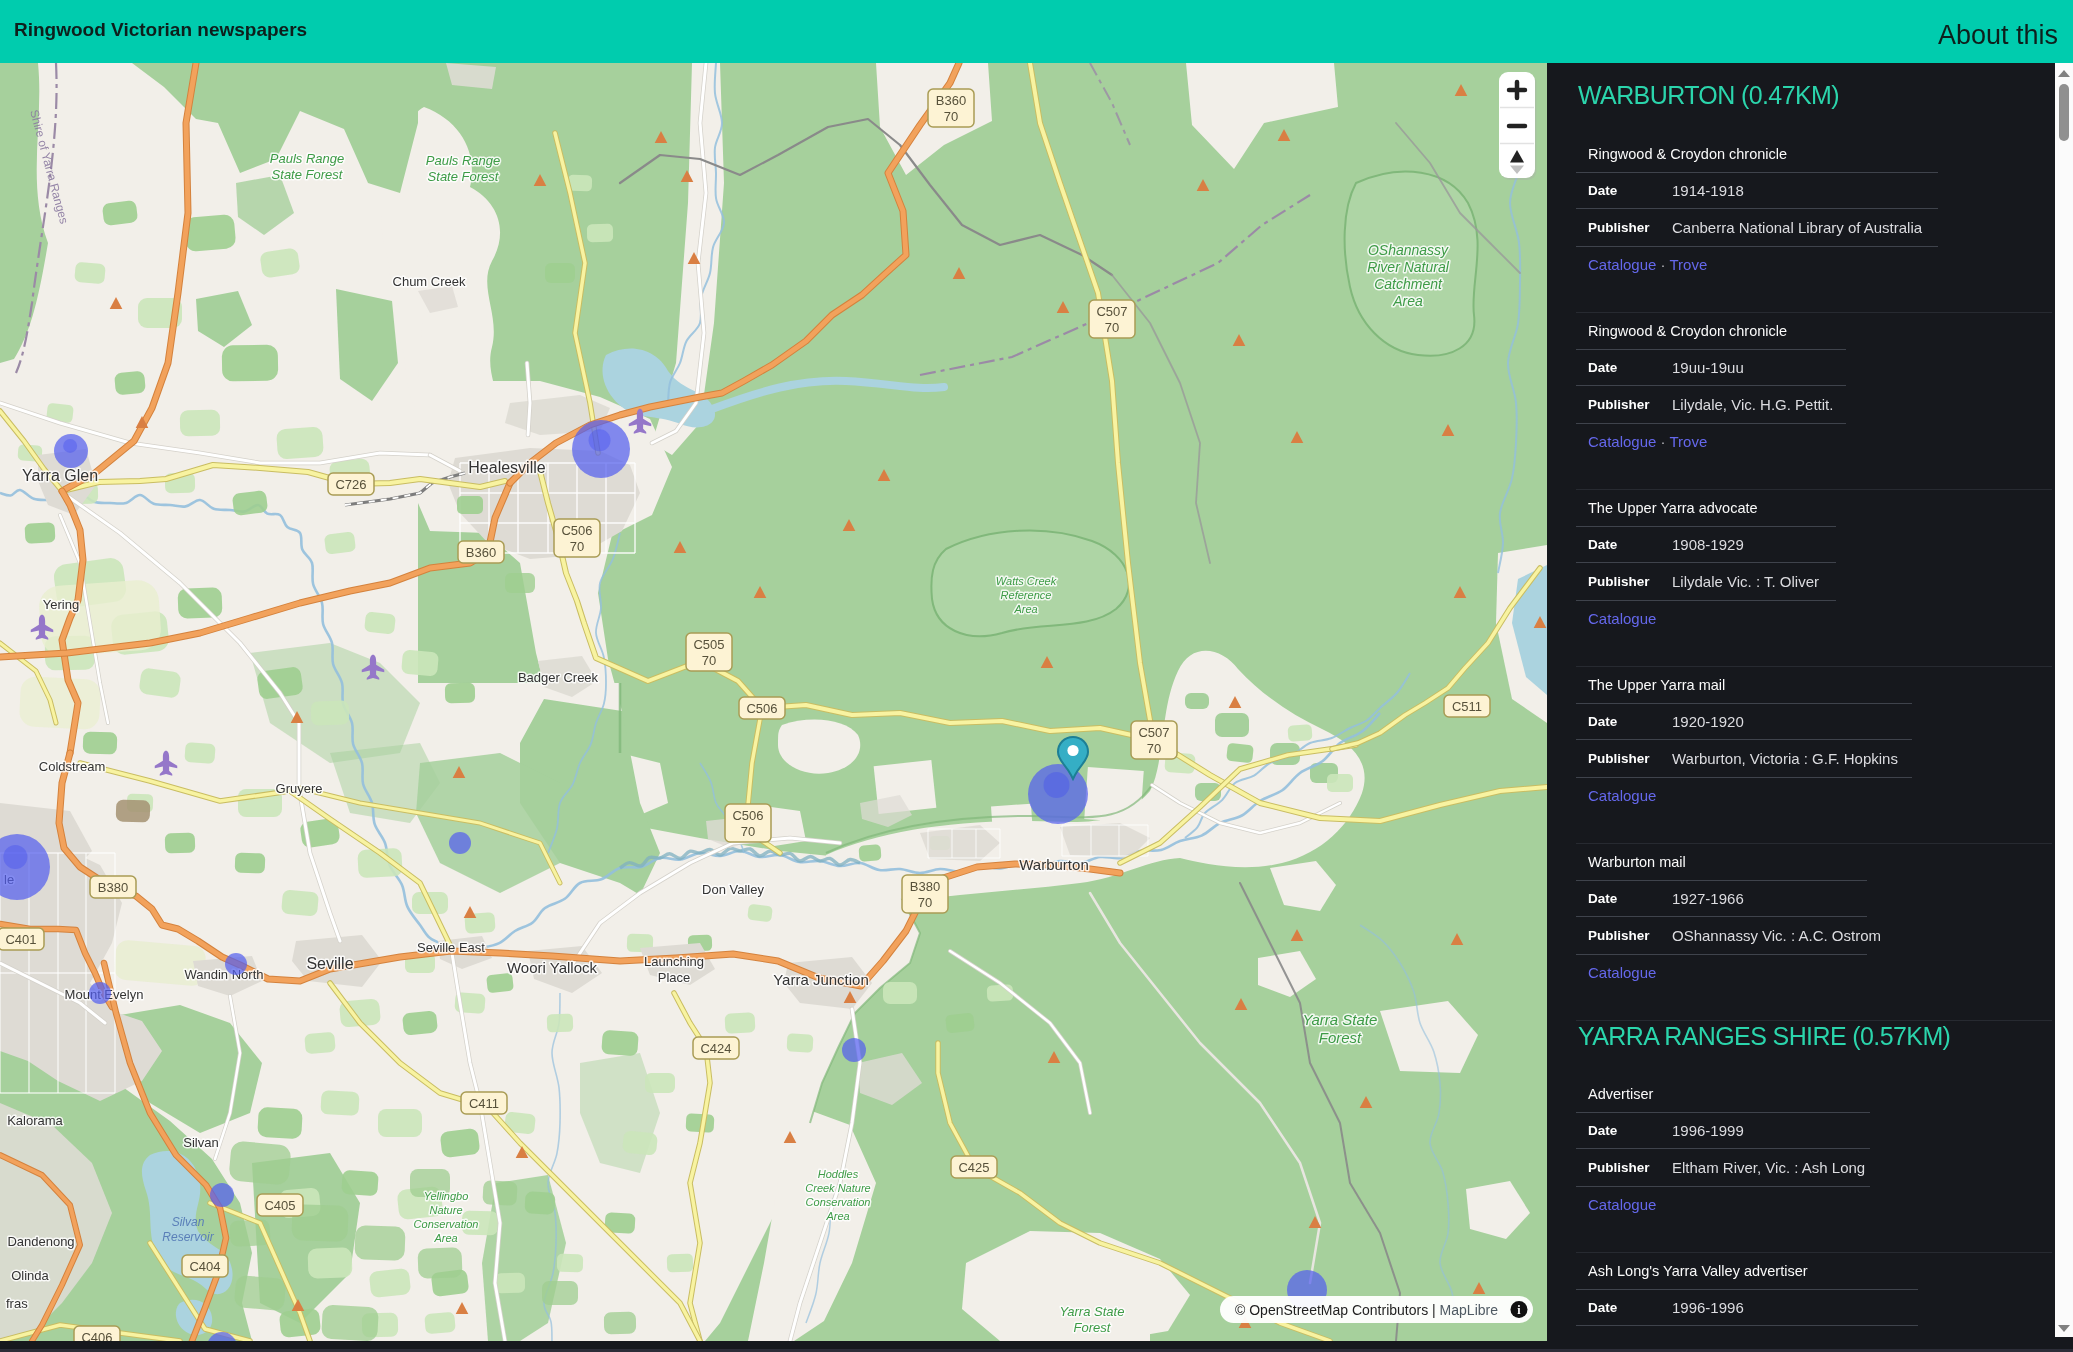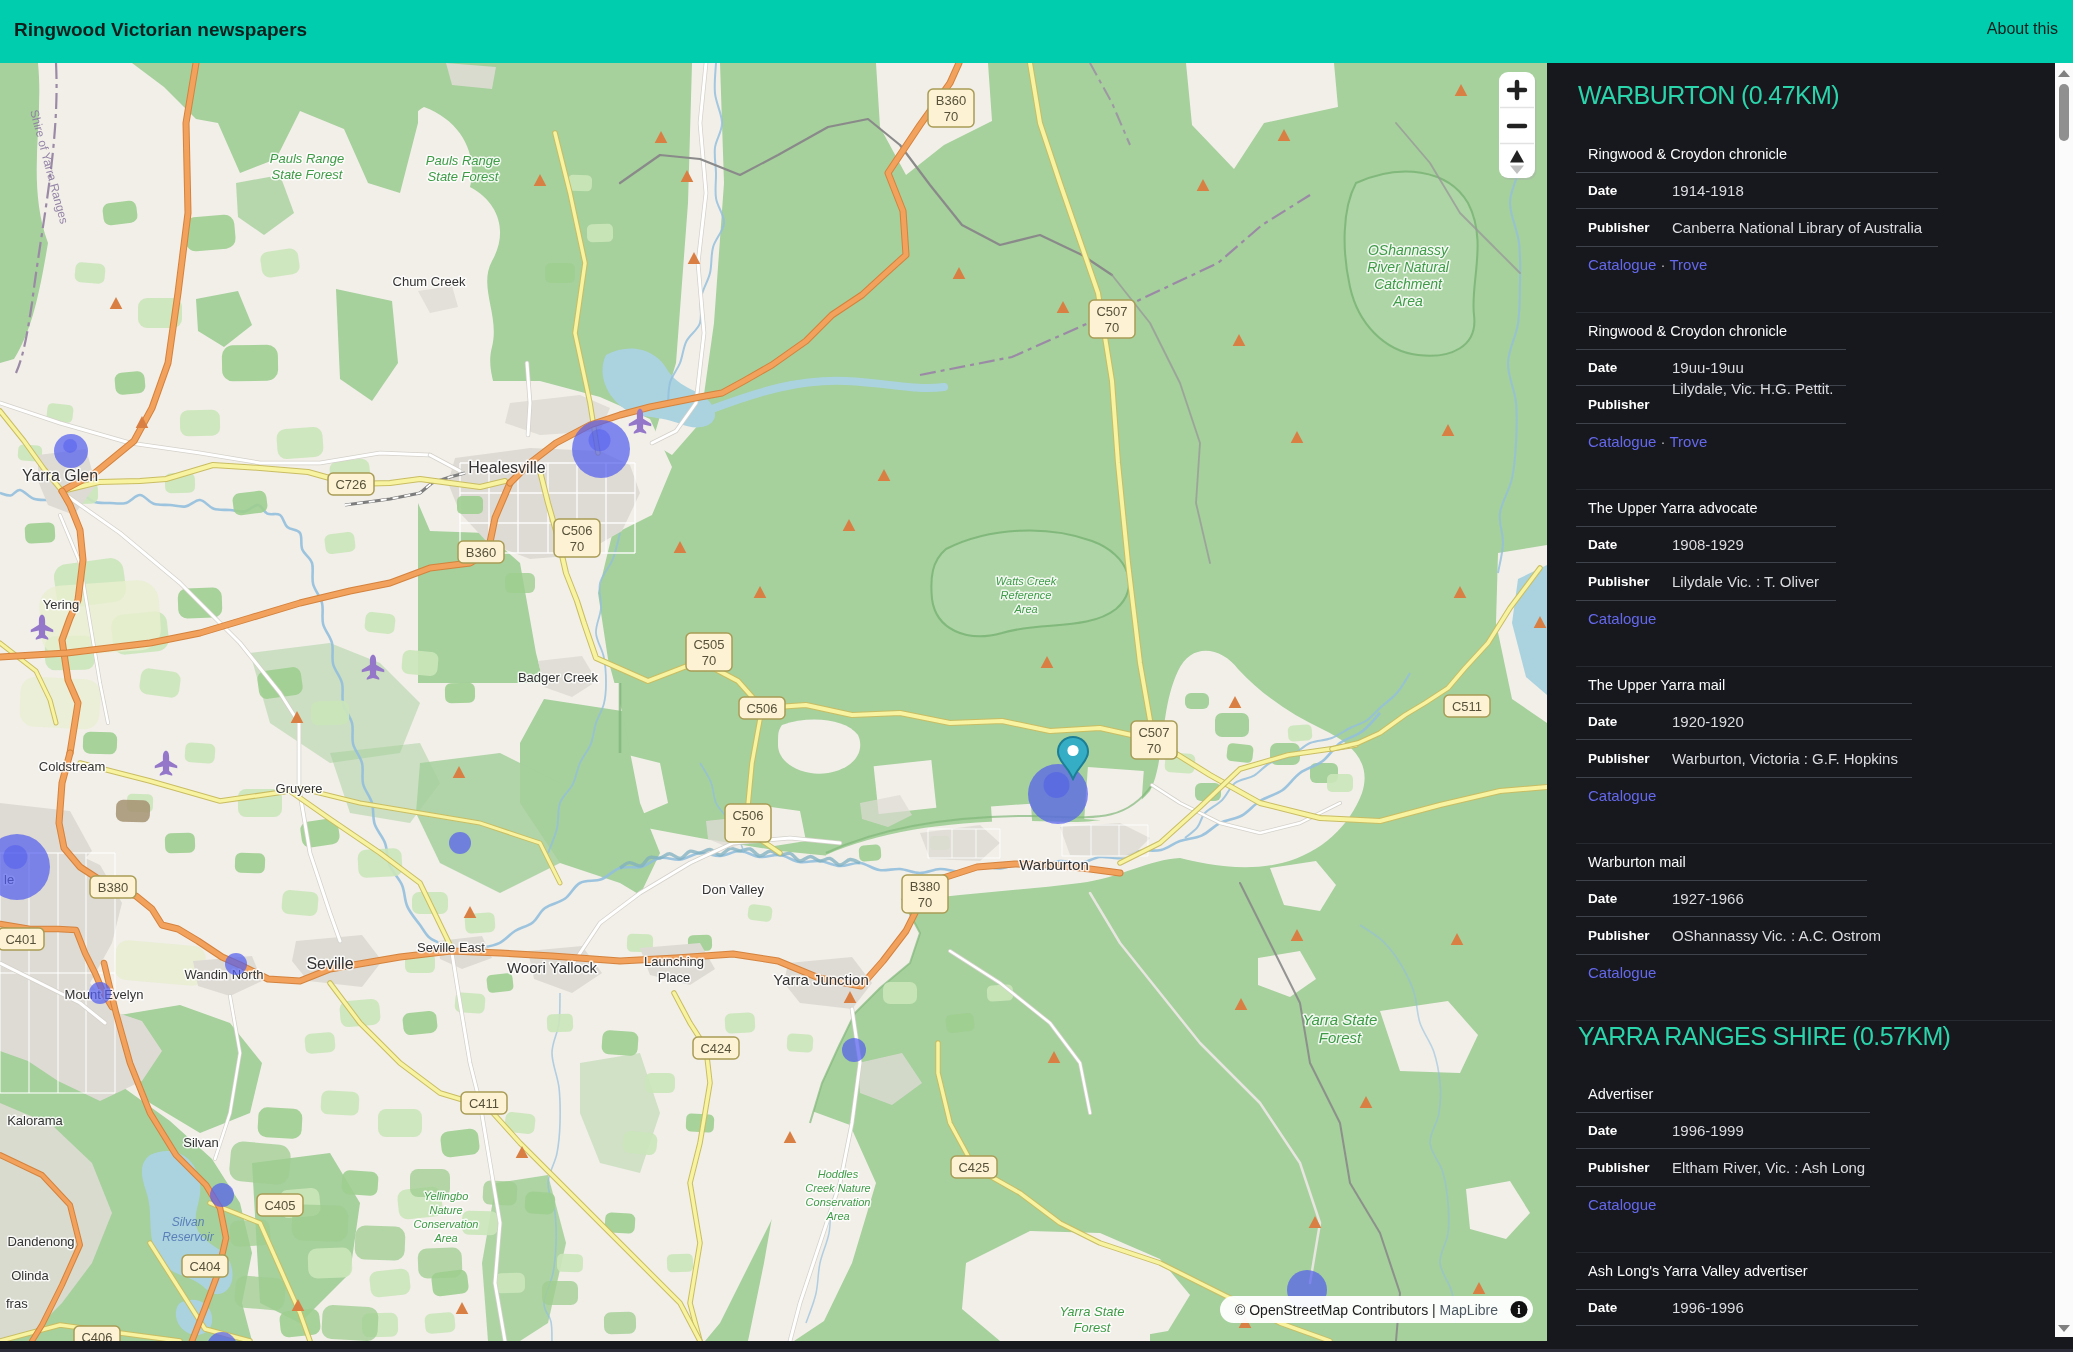--- a/index.html
+++ b/index.html
@@ -1,19 +1,19 @@
 <!DOCTYPE html>
 <html><head>
 <meta charset="utf-8">
 <style>
   html,body{margin:0;padding:0;}
   body{width:2073px;height:1352px;background:#16181d;font-family:"Liberation Sans",sans-serif;overflow:hidden;position:relative;}
   #hdr{position:absolute;top:0;left:0;width:2073px;height:63px;background:#00ccae;z-index:30;}
   #hdr .t1{position:absolute;left:14px;top:19px;font-size:19px;font-weight:bold;color:#0e1f1c;}
-  #hdr .t2{position:absolute;right:15px;top:20px;font-size:16px;color:#0e1f1c;margin-left:36px;}
+  #hdr .t2{position:absolute;right:15px;top:20px;font-size:27px;color:#0e1f1c;margin-left:36px;}
   #map{position:absolute;top:63px;left:0;width:1547px;height:1278px;background:#f2efe9;overflow:hidden;}
   #side{position:absolute;top:63px;left:1547px;width:509px;height:1289px;background:#16181d;overflow:hidden;}
   .sect{position:absolute;left:31px;font-size:25px;color:#2bd5ac;line-height:30px;letter-spacing:-0.6px;}
   .etitle{position:absolute;left:41px;font-size:14.5px;font-weight:normal;color:#fafafa;line-height:20px;}
   .lbl{position:absolute;left:41px;font-size:13.5px;font-weight:bold;color:#fff;line-height:20px;}
   .val{position:absolute;left:125px;font-size:15px;color:#dcdce0;line-height:20px;}
   .hl{position:absolute;left:29px;height:0;border-top:1px solid #3f434c;}
   .sep{position:absolute;left:29px;width:476px;height:0;border-top:1px solid #272a31;}
   .links{position:absolute;left:41px;font-size:15px;color:#6568ec;line-height:20px;}
   .links .dot{color:#b9b9bf;}
@@ -616,21 +616,21 @@
 <div class="val" style="top:155px">Canberra National Library of Australia</div>
 <div class="hl" style="top:183px;width:362px"></div>
 <div class="links" style="top:192px">Catalogue <span class="dot">·</span> Trove</div>
 <div class="sep" style="top:249px"></div>
 <div class="etitle" style="top:258px">Ringwood &amp; Croydon chronicle</div>
 <div class="hl" style="top:286px;width:270px"></div>
 <div class="lbl" style="top:295px">Date</div>
 <div class="val" style="top:295px">19uu-19uu</div>
 <div class="hl" style="top:322px;width:270px"></div>
 <div class="lbl" style="top:332px">Publisher</div>
-<div class="val" style="top:316px">Lilydale, Vic. H.G. Pettit.</div>
+<div class="val" style="top:332px">Lilydale, Vic. H.G. Pettit.</div>
 <div class="hl" style="top:360px;width:270px"></div>
 <div class="links" style="top:369px">Catalogue <span class="dot">·</span> Trove</div>
 <div class="sep" style="top:426px"></div>
 <div class="etitle" style="top:435px">The Upper Yarra advocate</div>
 <div class="hl" style="top:463px;width:260px"></div>
 <div class="lbl" style="top:472px">Date</div>
 <div class="val" style="top:472px">1908-1929</div>
 <div class="hl" style="top:499px;width:260px"></div>
 <div class="lbl" style="top:509px">Publisher</div>
 <div class="val" style="top:509px">Lilydale Vic. : T. Oliver</div>

